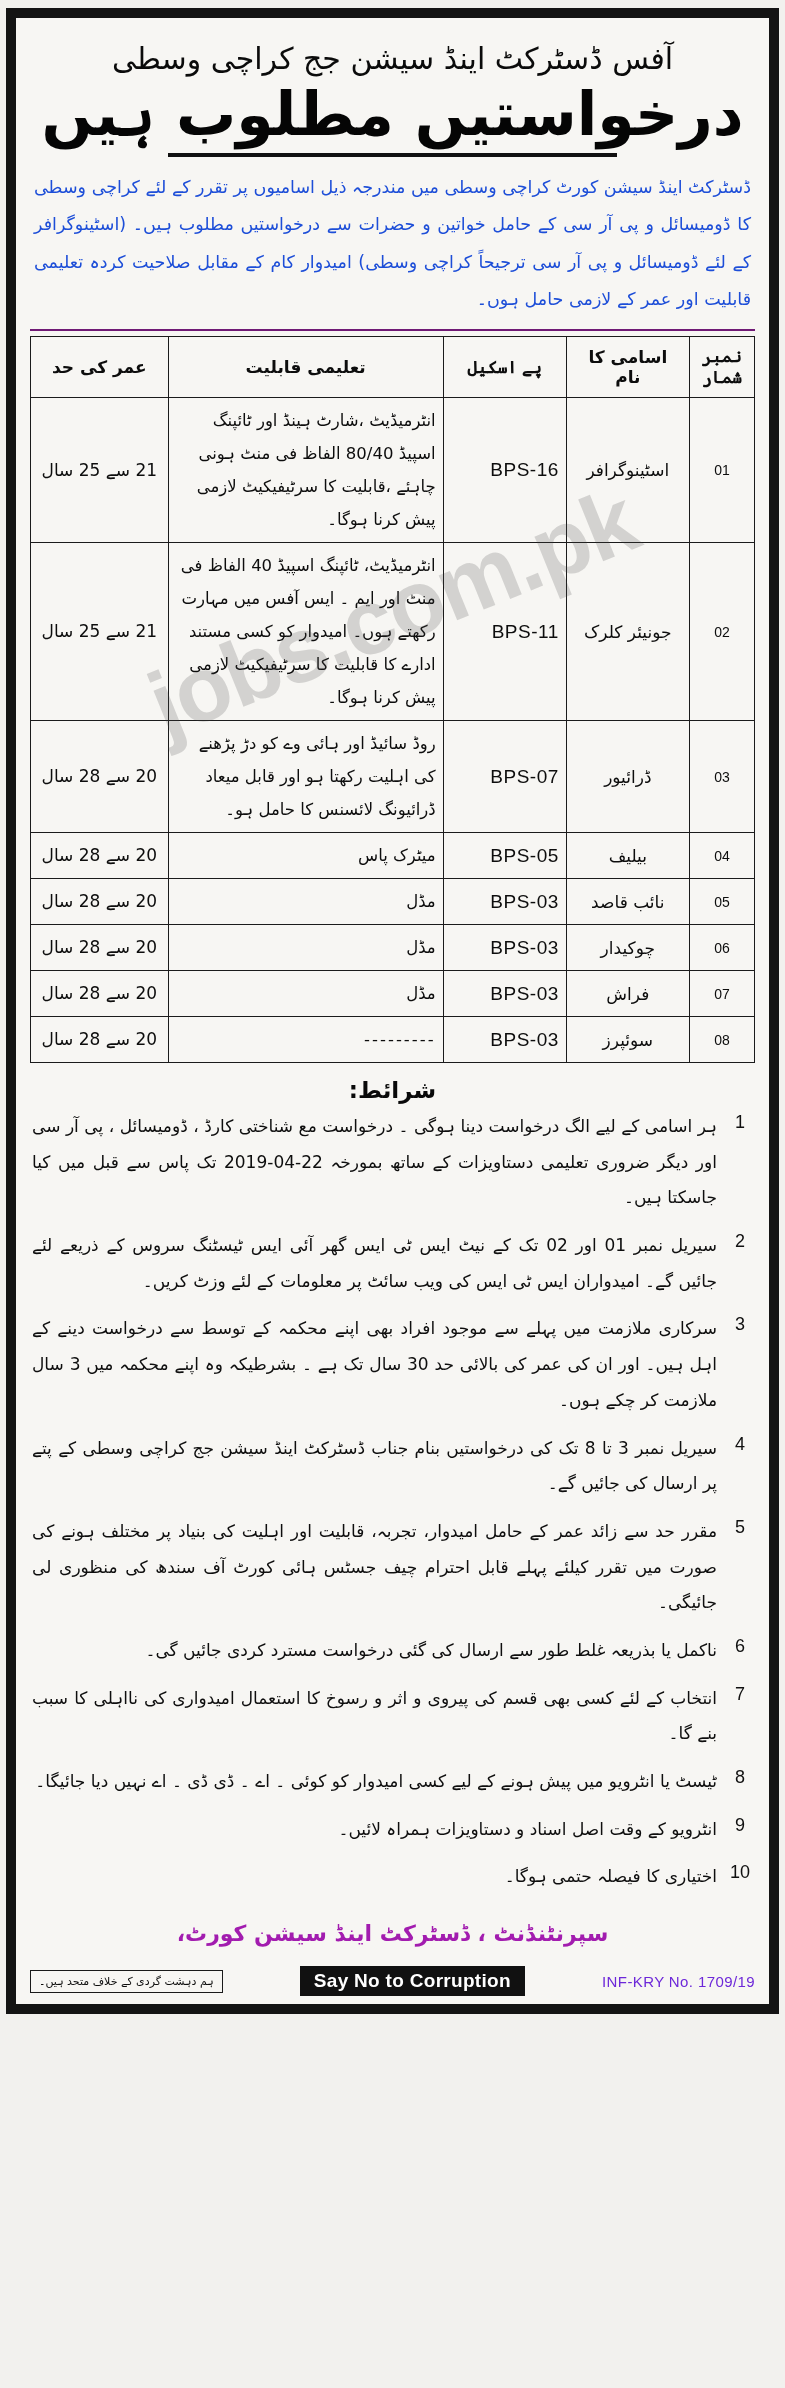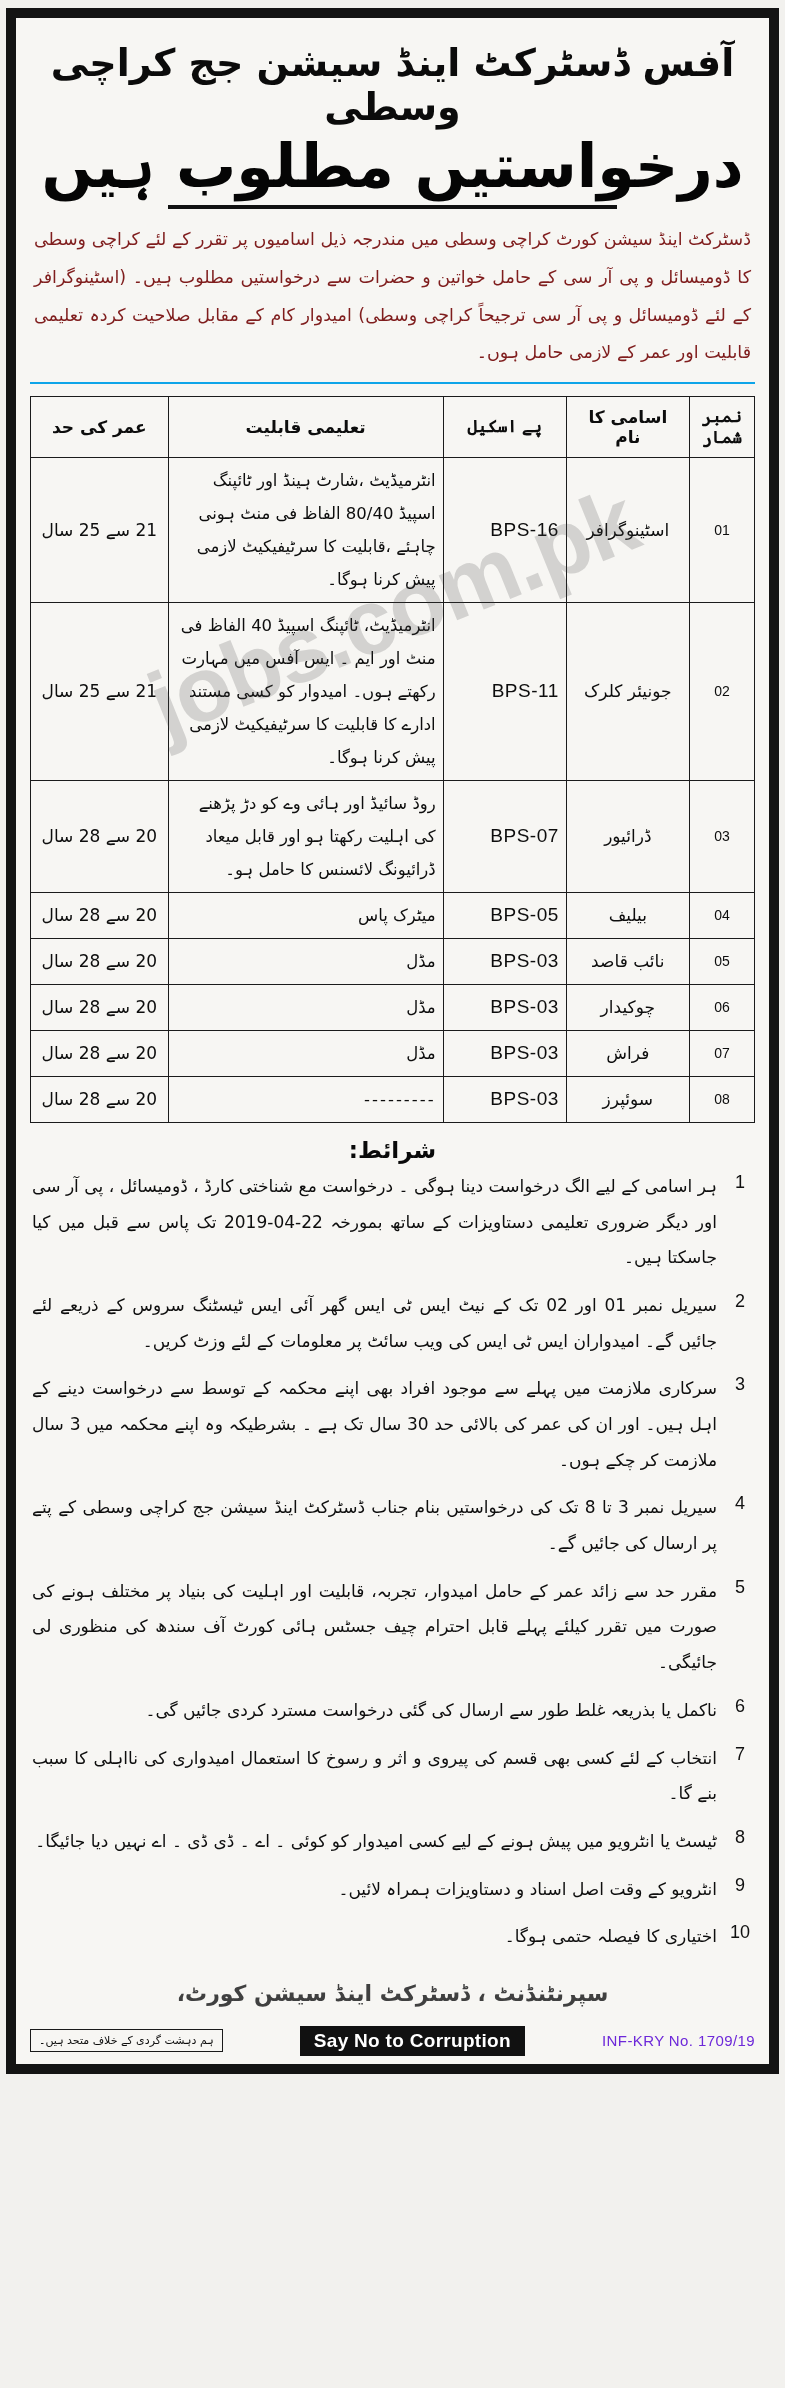--- a/index.html
+++ b/index.html
@@ -25,22 +25,22 @@
   }
   .ad-inner{
     border:2px solid #141414;
     background:#f7f6f3;
     padding:10px 14px 8px 14px;
   }
 
   
   .org-line{
     text-align:center;
-    font-size:38px;
-    font-weight:bold;
+    font-size:30px;
+    font-weight:normal;
     letter-spacing:-0.5px;
     color:#0b0b0b;
     margin:14px 0 4px 0;
     line-height:1.15;
     font-family:"DejaVu Sans", sans-serif;
   }
   .headline{
     text-align:center;
     font-size:60px;
     font-weight:bold;
@@ -56,25 +56,25 @@
     border:0;
     border-top:4px solid #111;
   }
 
   
   .intro{
     font-size:17.5px;
     line-height:2.15;
     text-align:justify;
     text-align-last:right;
-    color:#7f1d1d;
+    color:#1d4ed8;
     padding:0 4px 10px 4px;
     font-family:"DejaVu Sans", sans-serif;
-    border-bottom:2px solid #0ea5e9;
-    margin-bottom:12px;
+    border-bottom:2px solid #701a75;
+    margin-bottom:5px;
   }
 
   
   table.jobs{
     width:100%;
     border-collapse:collapse;
     margin-top:0;
     font-family:"DejaVu Sans", sans-serif;
   }
   table.jobs th, table.jobs td{
@@ -137,21 +137,21 @@
   }
 
   
   .signature{
     text-align:center;
     font-size:22px;
     font-weight:bold;
     line-height:1.5;
     margin:22px 0 6px 0;
     font-family:"DejaVu Sans", sans-serif;
-    color:#404040;
+    color:#a21caf;
   }
   .sig-2{font-size:22px;}
 
   
   .footer{
     display:flex;
     flex-direction:row;
     align-items:center;
     justify-content:space-between;
     margin-top:12px;

